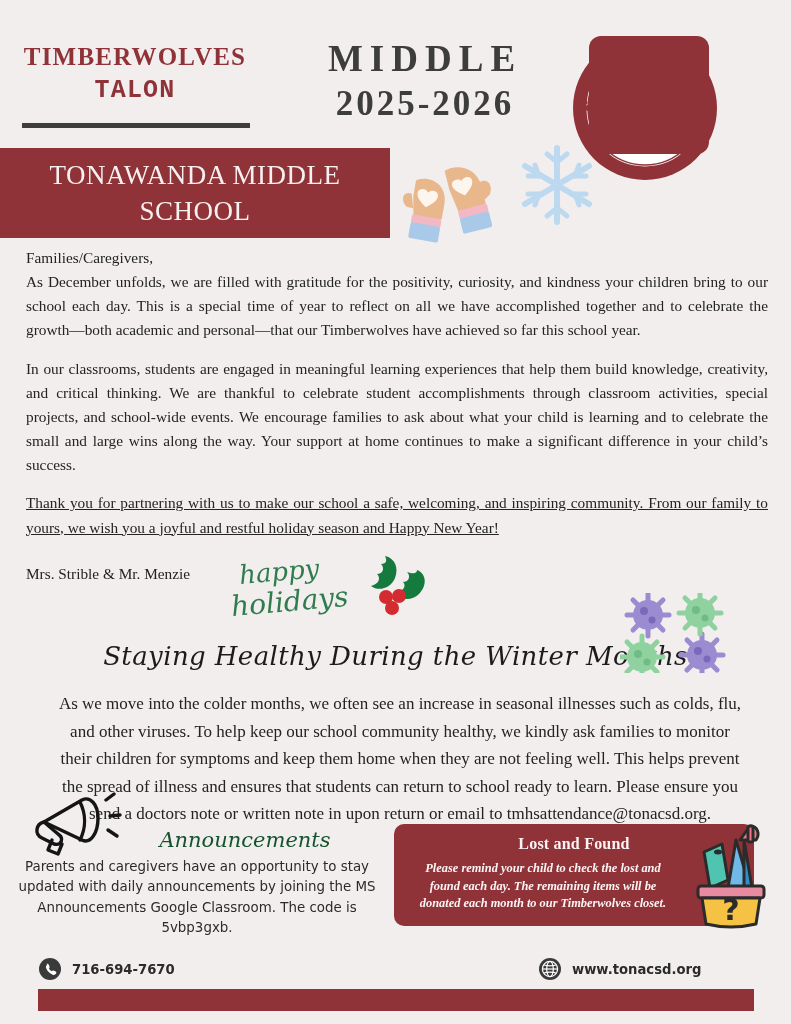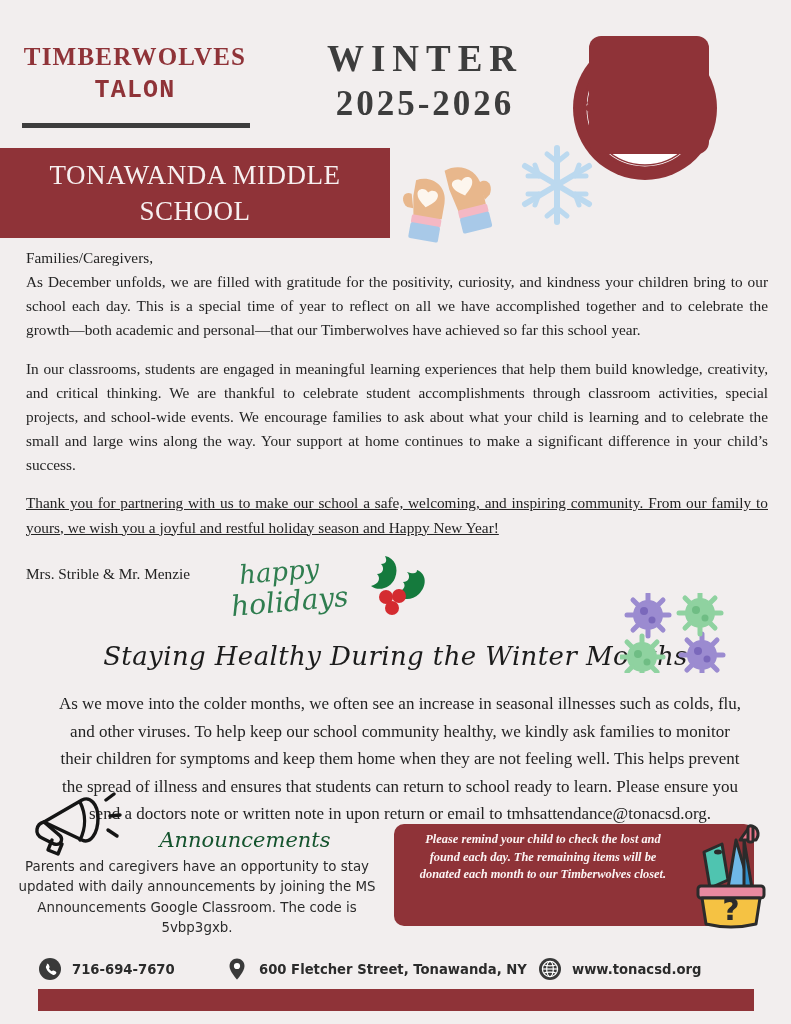--- a/index.html
+++ b/index.html
@@ -139,21 +139,21 @@
 
 <div class="page">
 
   <div class="masthead">
     <div class="line1">TIMBERWOLVES</div>
     <div class="line2">TALON</div>
   </div>
   <div class="masthead-rule"></div>
 
   <div class="season">
-    <div class="w">WINTER</div>
+    <div class="w">MIDDLE</div>
     <div class="y">2025-2026</div>
   </div>
 
   <div class="logo-wrap">
     <div class="logo-plate"></div>
     <svg width="165" height="150" viewBox="0 0 165 150">
       <circle cx="78" cy="76" r="72" fill="#8f3338"></circle>
       <circle cx="78" cy="76" r="60" fill="#ffffff"></circle>
       <circle cx="78" cy="76" r="57" fill="none" stroke="#8f3338" stroke-width="1.5"></circle>
       <path id="arcTop" d="M 26 76 A 52 52 0 0 1 130 76" fill="none"></path>
@@ -331,20 +331,21 @@
       <line x1="82" y1="8" x2="90" y2="2"></line>
       <line x1="86" y1="24" x2="96" y2="23"></line>
       <line x1="84" y1="38" x2="93" y2="44"></line>
     </g>
   </svg>
 
   <div class="ann-title">Announcements</div>
   <div class="ann-body">Parents and caregivers have an opportunity to stay updated with daily announcements by joining the MS Announcements Google Classroom. The code is 5vbp3gxb.</div>
 
   <div class="lf-box">
+    <div class="lf-title">Lost and Found</div>
     <div class="lf-text">Please remind your child to check the lost and found each day. The remaining items will be donated each month to our Timberwolves closet.</div>
   </div>
   <svg class="lf-basket" viewBox="0 0 78 108">
     <g stroke="#2b2b2b" stroke-width="3" stroke-linejoin="round">
       <path d="M 12 30 L 30 22 L 36 58 L 18 66 Z" fill="#4fc4b0"></path>
       <ellipse cx="26" cy="30" rx="4" ry="2.5" fill="#2b2b2b" stroke="none"></ellipse>
       <path d="M 44 18 L 58 66 L 36 66 Z" fill="#6fb8e8"></path>
       <path d="M 52 18 L 60 66 L 52 66 Z" fill="#2f8fc9"></path>
       <path d="M 58 4 C 66 4 68 12 64 18 L 48 18 Z" fill="#f0788c"></path>
       <rect x="56" y="4" width="5" height="16" rx="2" fill="#f0788c"></rect>
@@ -358,28 +359,20 @@
     <div class="f-item f-phone">
       <svg class="f-ico" viewBox="0 0 24 24">
         <circle cx="12" cy="12" r="11" fill="#3a3a3a"></circle>
         <path d="M 8.5 7 c 1 -0.6 1.9 -0.2 2.3 0.8 l 0.7 1.7 c 0.3 0.8 0 1.3 -0.6 1.7
                  c 0.6 1.4 1.6 2.4 3 3 c 0.4 -0.6 0.9 -0.9 1.7 -0.6 l 1.7 0.7
                  c 1 0.4 1.4 1.3 0.8 2.3 c -0.7 1.1 -2 1.6 -3.4 1.1
                  c -3 -1 -5.6 -3.6 -6.6 -6.6 c -0.5 -1.4 0 -2.7 1.1 -3.4 z" fill="#ffffff"></path>
       </svg>
       <span class="txt">716-694-7670</span>
     </div>
-    <div class="f-item f-addr">
-      <svg class="f-ico" viewBox="0 0 24 24">
-        <path d="M 12 1.5 C 7.8 1.5 4.5 4.8 4.5 9 C 4.5 14.5 12 22.5 12 22.5
-                 S 19.5 14.5 19.5 9 C 19.5 4.8 16.2 1.5 12 1.5 Z" fill="#3a3a3a"></path>
-        <circle cx="12" cy="9" r="3.1" fill="#ffffff"></circle>
-      </svg>
-      <span class="txt">600 Fletcher Street, Tonawanda, NY</span>
-    </div>
     <div class="f-item f-web">
       <svg class="f-ico" viewBox="0 0 24 24">
         <circle cx="12" cy="12" r="11" fill="#3a3a3a"></circle>
         <g stroke="#ffffff" stroke-width="1.2" fill="none">
           <circle cx="12" cy="12" r="7.6"></circle>
           <ellipse cx="12" cy="12" rx="3.3" ry="7.6"></ellipse>
           <line x1="4.4" y1="12" x2="19.6" y2="12"></line>
           <path d="M 5.6 7.8 C 8 9.2 16 9.2 18.4 7.8"></path>
           <path d="M 5.6 16.2 C 8 14.8 16 14.8 18.4 16.2"></path>
         </g>

